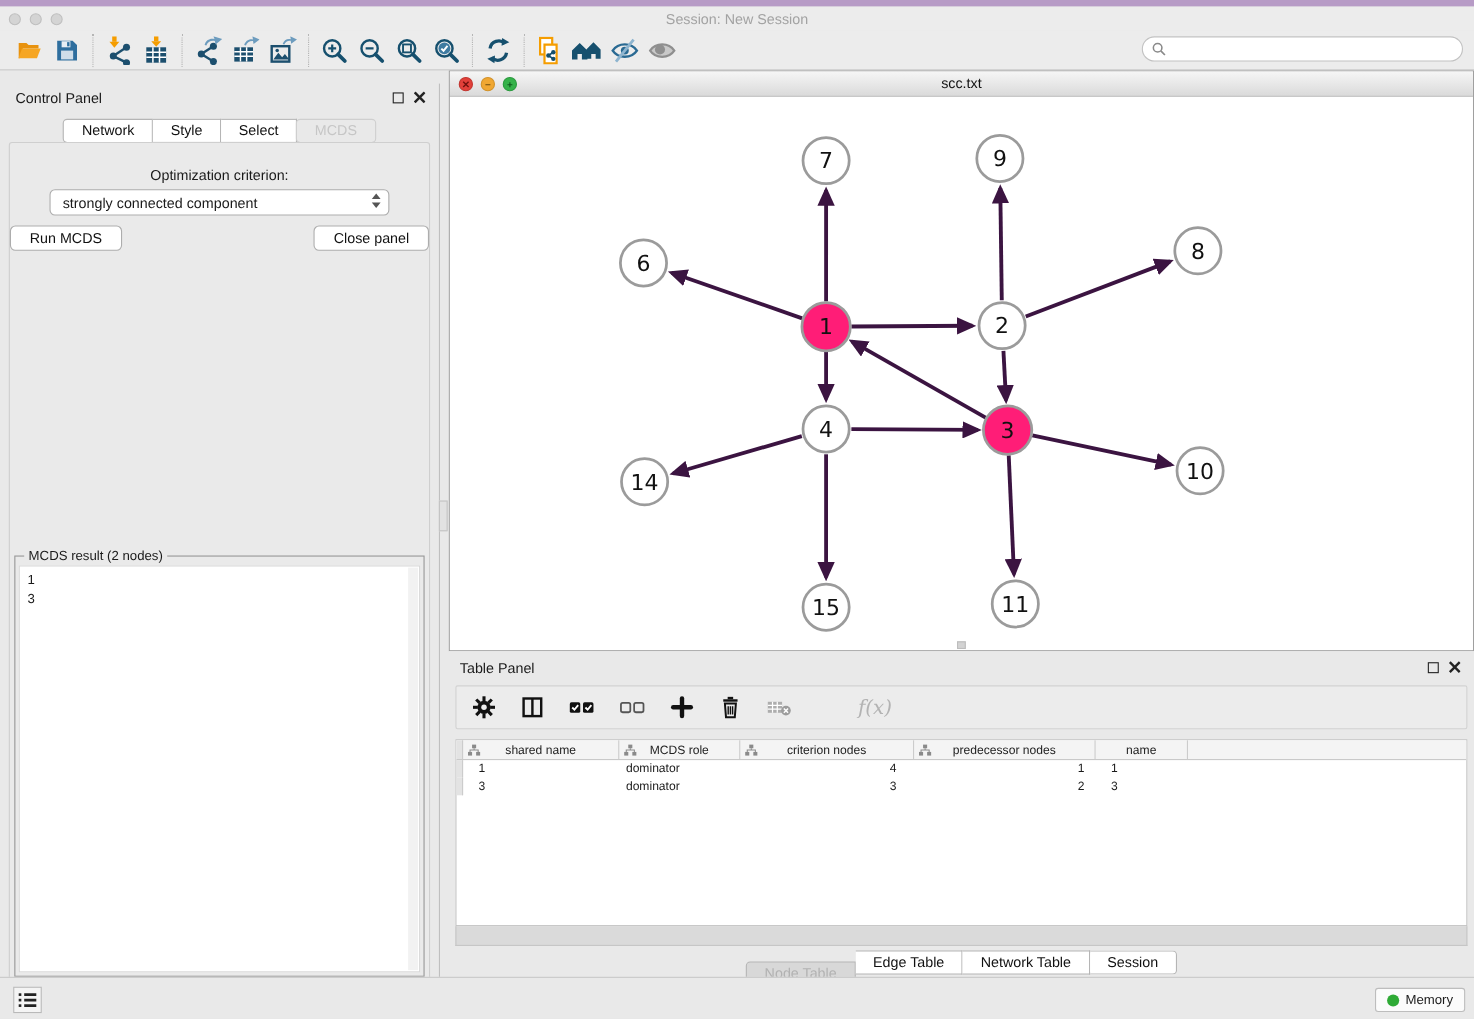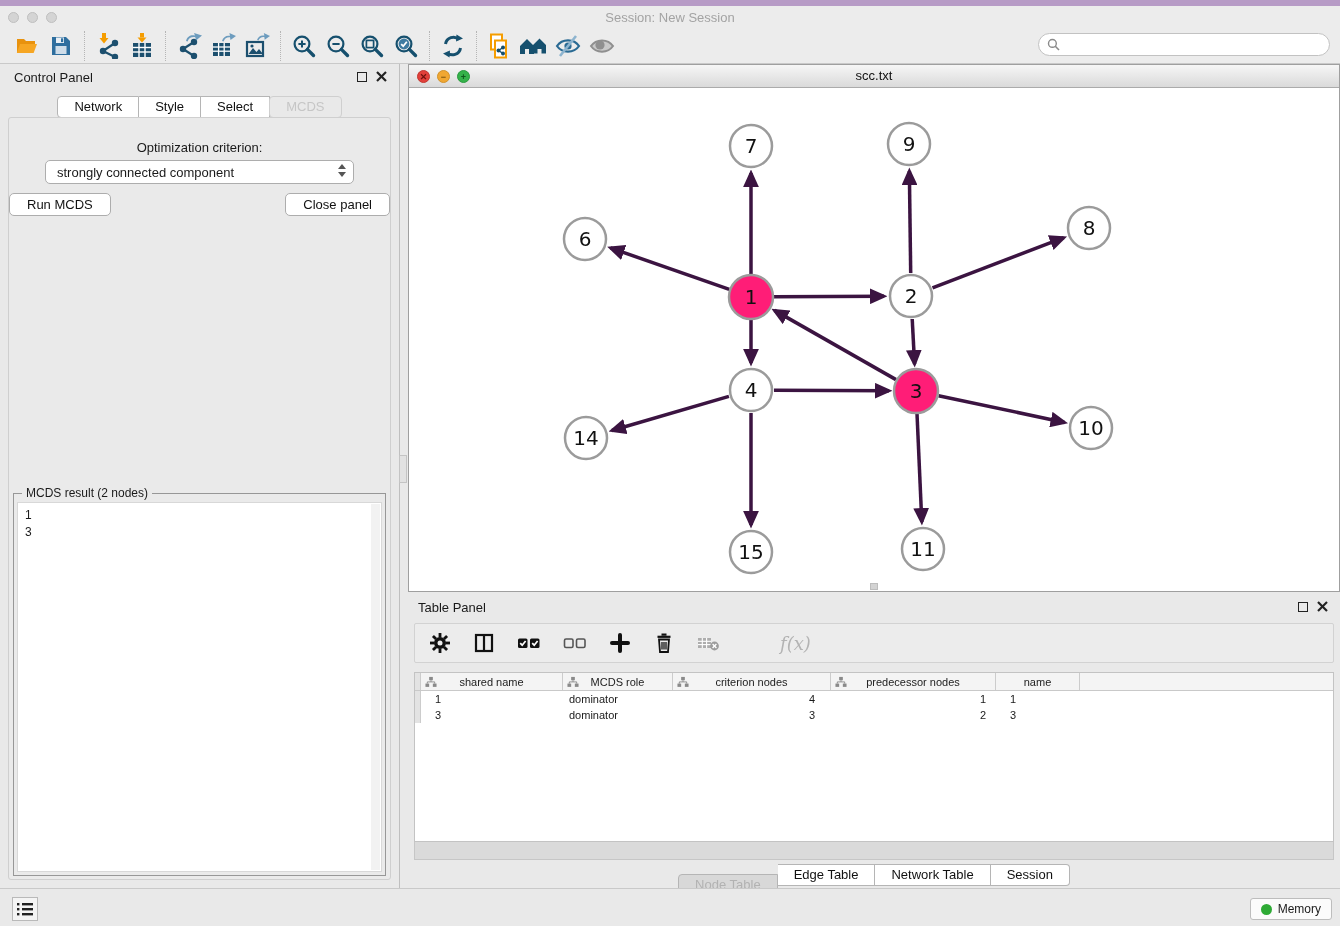--- a/index.html
+++ b/index.html
@@ -15,21 +15,21 @@
   .win-title { position:absolute; left:0; right:0; text-align:center; font-size:13px; color:#a3a3a3; }
 
   
   .toolbar { position:absolute; top:28px; left:0; width:100%; height:36px; background:#ececec; border-bottom:1px solid #c9c9c9; display:flex; align-items:center; padding-left:10px; }
   .tb-btn { width:34px; height:30px; display:flex; align-items:center; justify-content:center; flex:0 0 auto; }
   .tb-sep { width:1px; height:30px; margin:0 6px; border-left:1px dotted #b5b5b5; flex:0 0 auto; }
   .searchbox { position:absolute; right:10px; top:5px; width:292px; height:23px; background:#fff; border:1px solid #c2c2c2; border-radius:12px; display:flex; align-items:center; padding:0 8px; }
   .searchbox input { border:none; outline:none; flex:1; font-size:12px; font-family:"Liberation Sans",sans-serif; background:transparent; margin-left:5px; }
 
   
-  .control-panel { position:absolute; top:64px; left:0; width:400px; height:824px; background:#e9e9e9; border-right:1px solid #bfbfbf; }
+  .control-panel { position:absolute; top:76px; left:0; width:400px; height:824px; background:#e9e9e9; border-right:1px solid #bfbfbf; }
   .panel-head { position:absolute; top:6px; left:14px; font-size:13px; color:#1a1a1a; }
   .panel-ctrls { position:absolute; top:7px; right:12px; display:flex; gap:9px; align-items:center; }
   .float-box { width:10px; height:10px; border:1.6px solid #222; }
   .cp-tabs { position:absolute; top:32px; left:0; width:100%; display:flex; justify-content:center; }
   .tab { font-size:13px; height:22px; line-height:20px; padding:0 16px; background:#fff; border:1px solid #b5b5b5; border-left:none; color:#111; }
   .tab.first { border-left:1px solid #b5b5b5; border-radius:4px 0 0 4px; }
   .tab.active-ghost { background:#e9e9e9; color:#c6c6c6; border:1px solid #cfcfcf; border-radius:4px; margin-left:-1px; }
   .cp-box { position:absolute; top:53px; left:8px; right:8px; bottom:8px; background:#eaeaea; border:1px solid #cfcfcf; border-radius:3px; }
   .opt-label { position:absolute; top:22px; width:100%; text-align:center; font-size:13px; }
   .dropdown { position:absolute; top:42px; left:36px; right:36px; height:24px; background:#fff; border:1px solid #adadad; border-radius:5px; display:flex; align-items:center; padding-left:11px; font-size:13px; }

